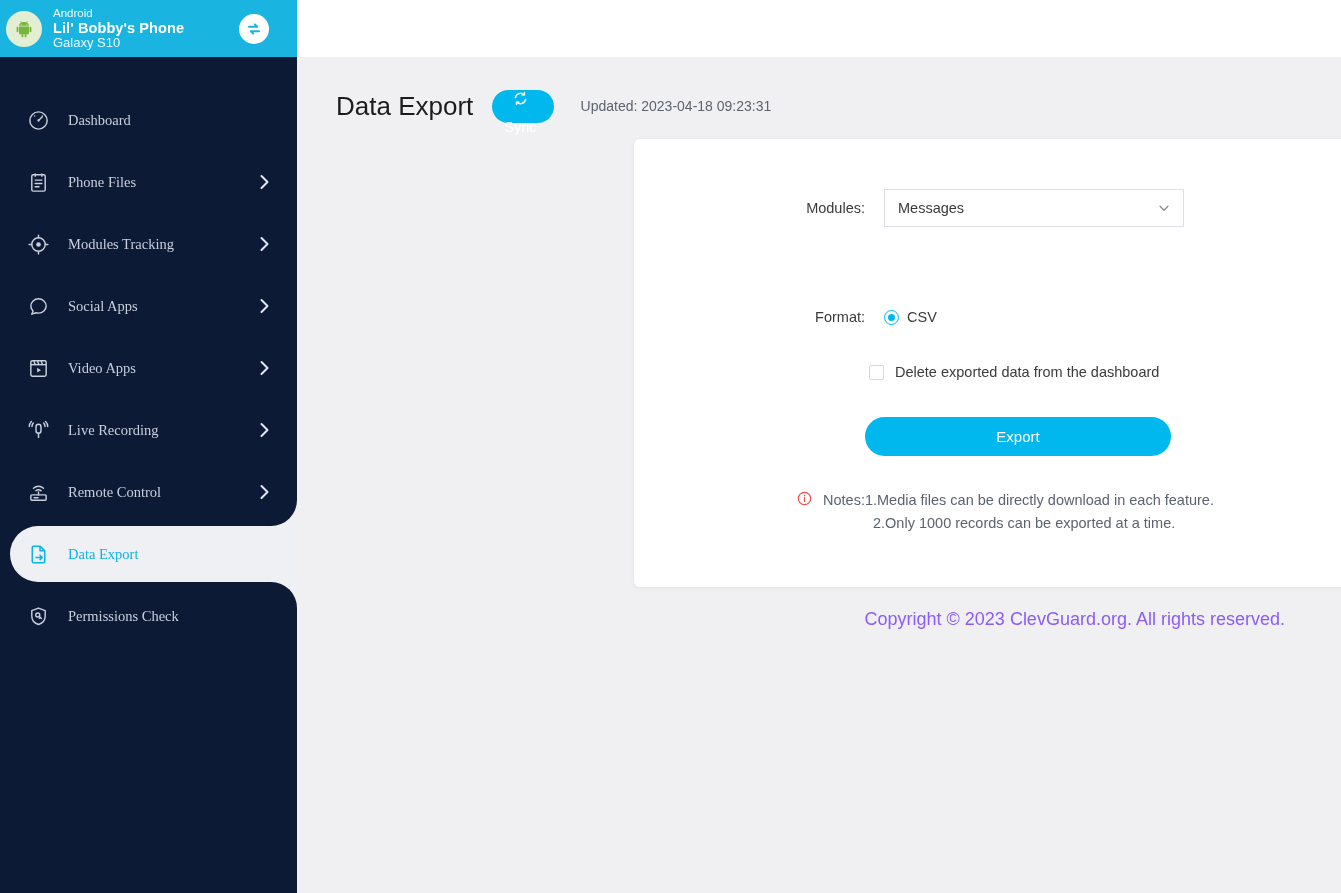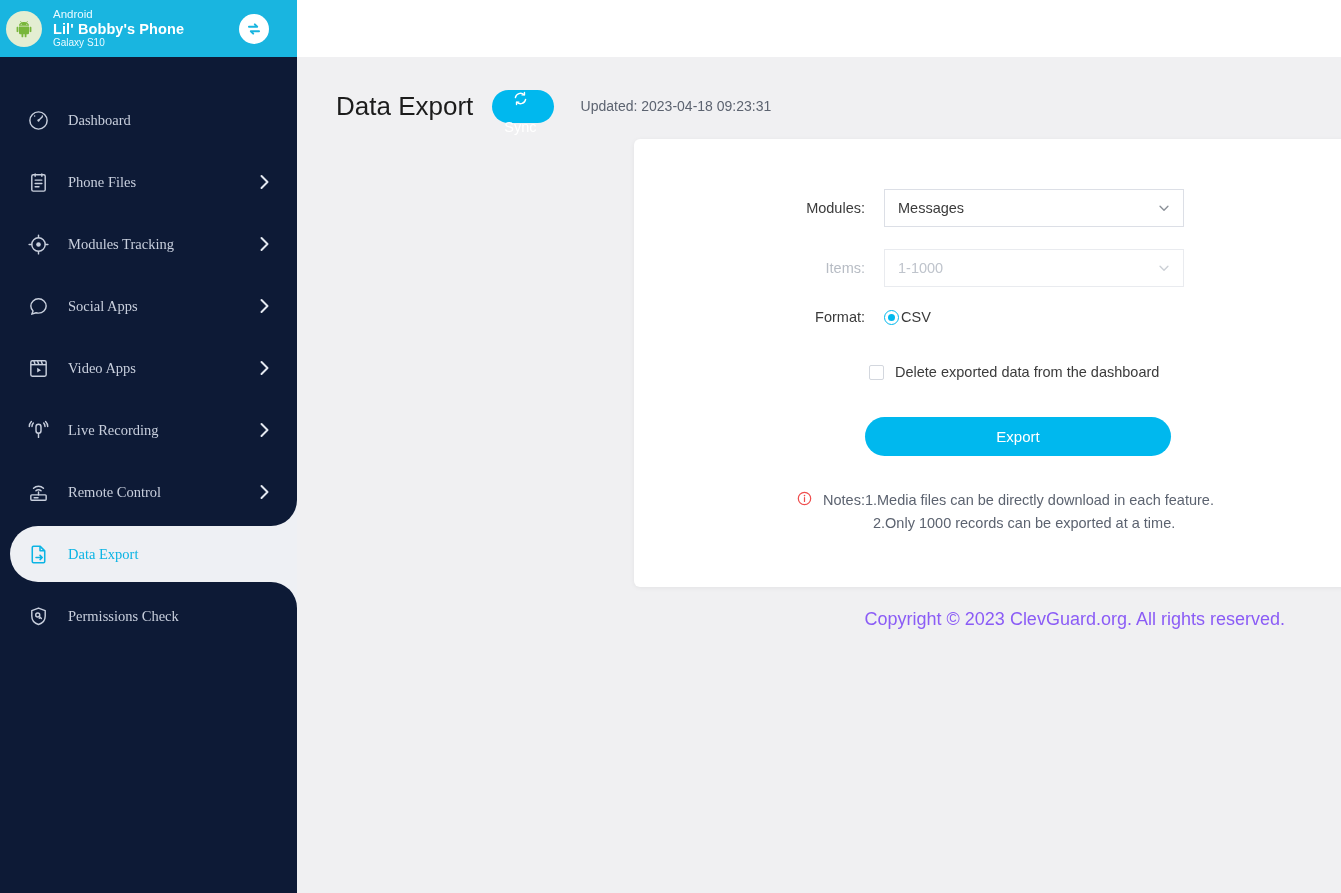--- a/index.html
+++ b/index.html
@@ -46,21 +46,21 @@
     font-size: 11.5px;
   }
   .device-name {
     color: #ffffff;
     font-size: 14.5px;
     font-weight: bold;
     letter-spacing: .1px;
   }
   .device-model {
     color: #eafaff;
-    font-size: 10px;
+    font-size: 13px;
   }
   .switch-device {
     width: 30px; height: 30px;
     border-radius: 50%;
     background: #ffffff;
     display: flex; align-items: center; justify-content: center;
     flex: 0 0 auto;
     margin-right: 22px;
     cursor: pointer;
   }
@@ -231,21 +231,21 @@
     background: #fff;
     display: flex; align-items: center; justify-content: center;
     flex: 0 0 auto;
   }
   .radio .dot {
     width: 7px; height: 7px;
     border-radius: 50%;
     background: #00b8ee;
   }
   .radio-label {
-    margin-left: 2px;
+    margin-left: 8px;
     font-size: 14.5px;
     color: #3b3b3b;
   }
 
   .check-wrap {
     position: absolute;
     display: flex;
     align-items: center;
     cursor: pointer;
   }
@@ -491,31 +491,20 @@
         <div class="select">
           <span>Messages</span>
           <span class="chev">
             <svg width="14" height="14" viewBox="0 0 16 16" fill="none" stroke="#8b9098" stroke-width="1.6" stroke-linecap="round" stroke-linejoin="round">
                 <path d="M3.5 6l4.5 4.5L12.5 6"></path>
               </svg>
           </span>
         </div>
       </div>
 
-      <div class="form-row" style="left:148px; top:110px;">
-        <span class="form-label disabled">Items:</span>
-        <div class="select disabled">
-          <span>1-1000</span>
-          <span class="chev">
-            <svg width="14" height="14" viewBox="0 0 16 16" fill="none" stroke="#ccd0d6" stroke-width="1.6" stroke-linecap="round" stroke-linejoin="round">
-                <path d="M3.5 6l4.5 4.5L12.5 6"></path>
-              </svg>
-          </span>
-        </div>
-      </div>
 
       <div class="form-row" style="left:148px; top:170px;">
         <span class="form-label">Format:</span>
         <div class="radio-wrap">
           <span class="radio">
               <span class="dot"></span>
             </span>
           <span class="radio-label">CSV</span>
         </div>
       </div>

